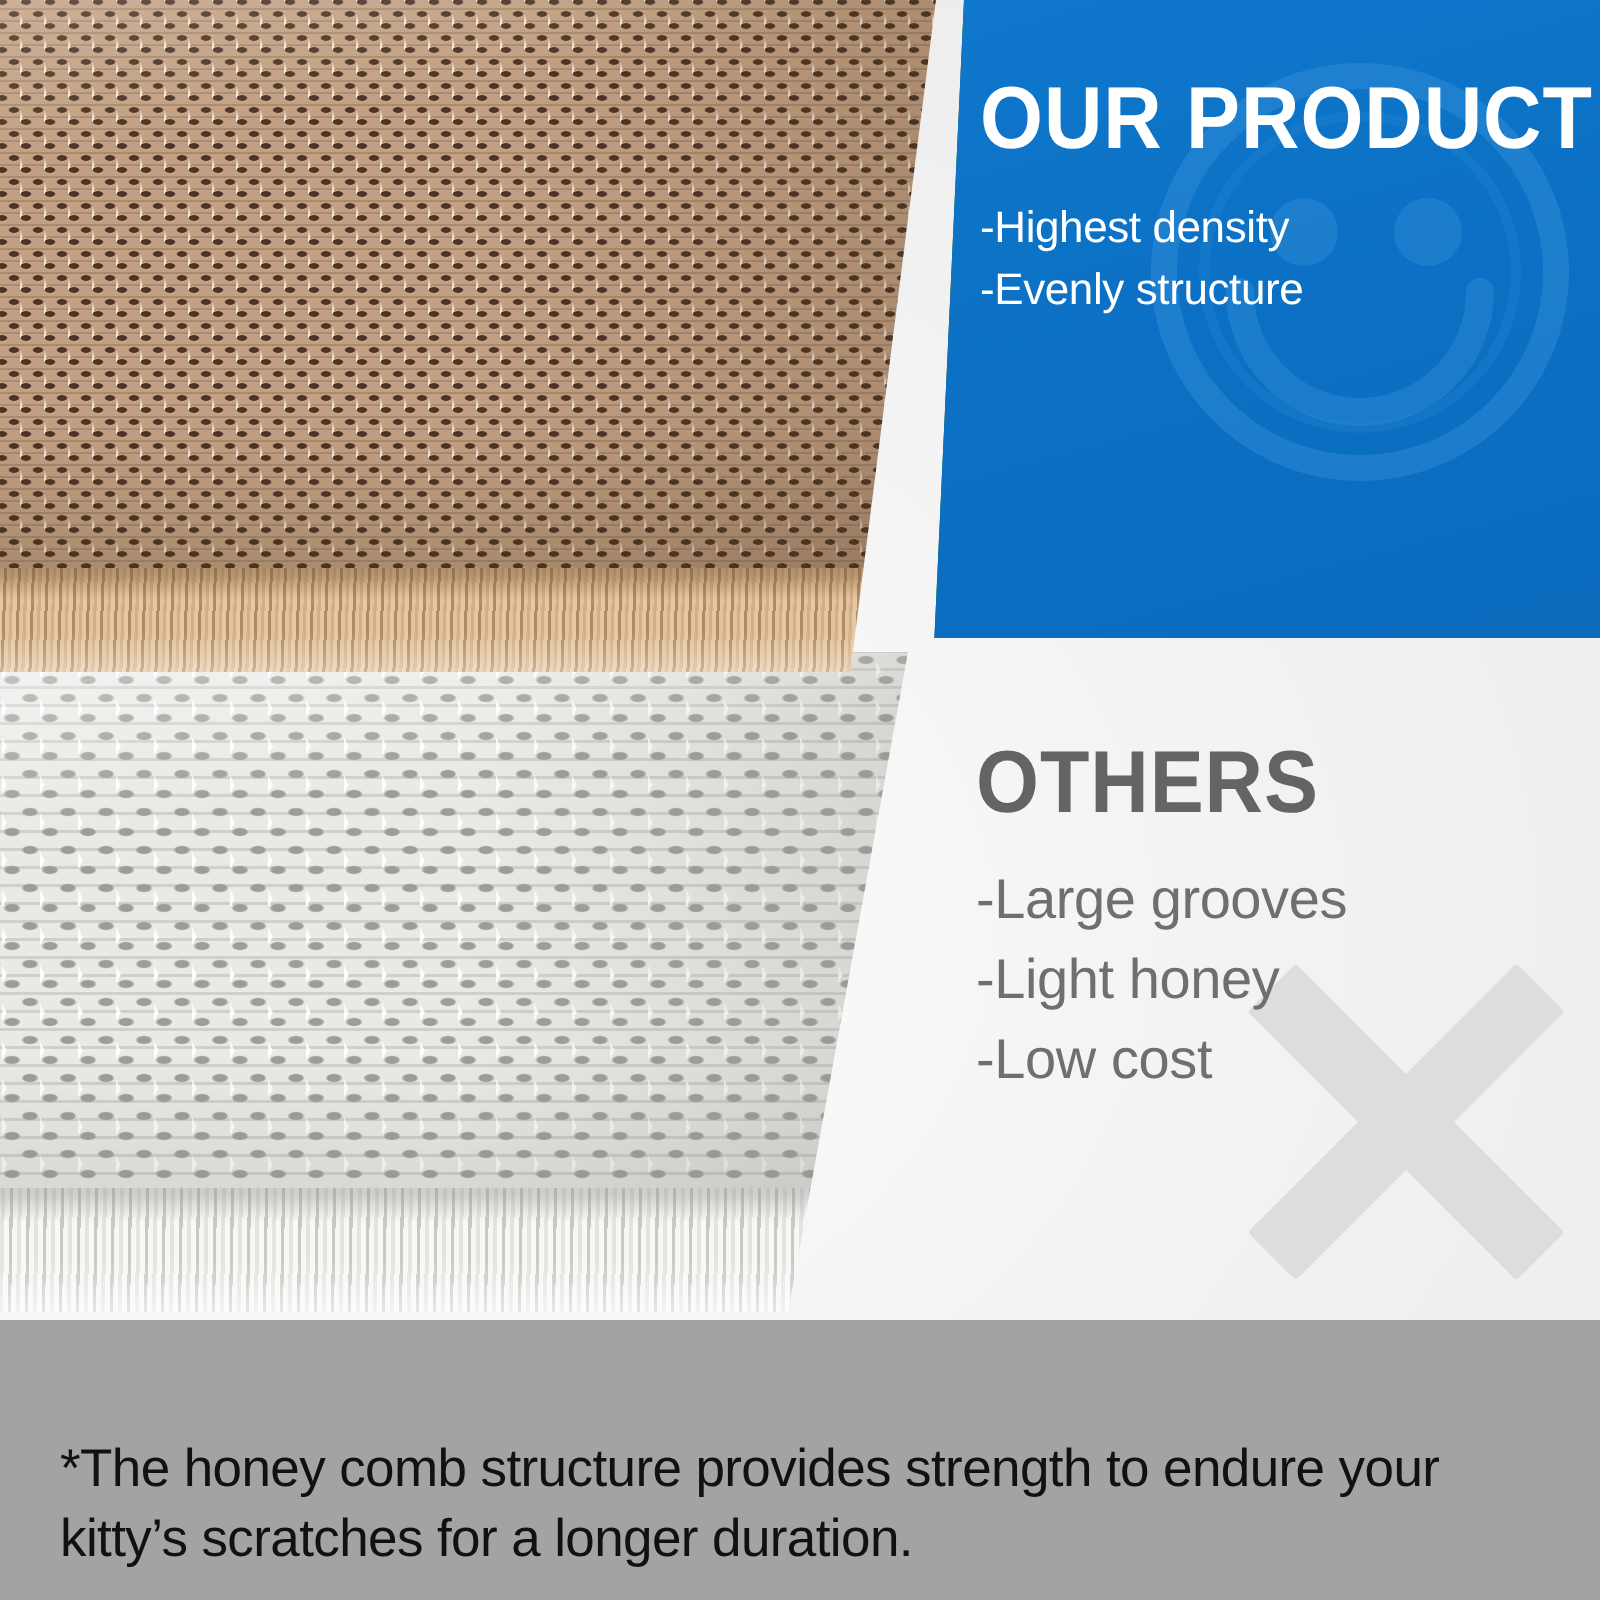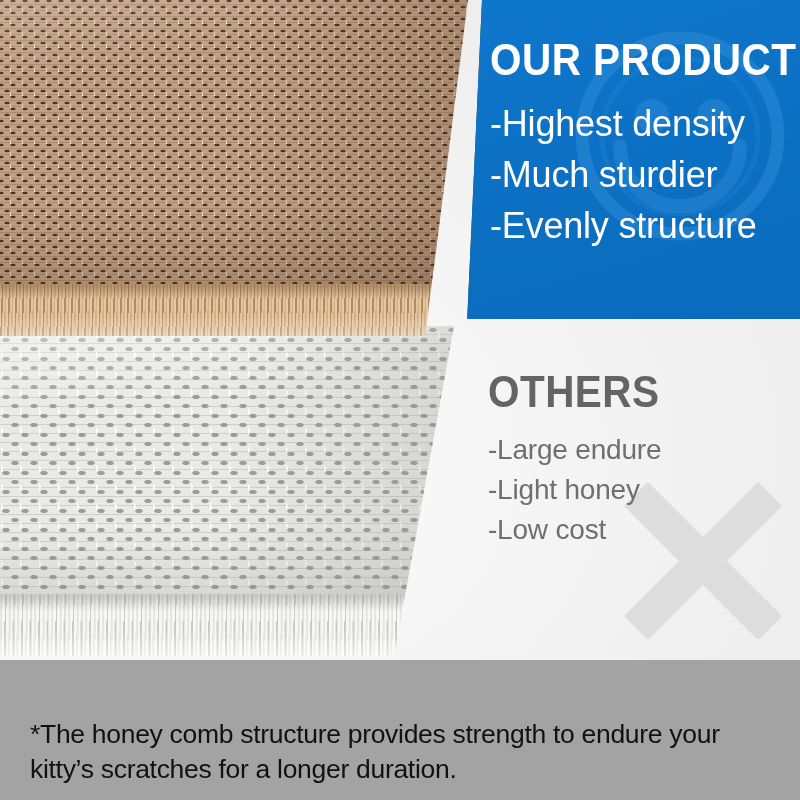--- a/index.html
+++ b/index.html
@@ -59,21 +59,21 @@
     font-size:44px;
     letter-spacing:0.5px;
     line-height:1;
     transform:scaleX(0.92);
     transform-origin:left center;
     margin:0 0 16px 0;
     white-space:nowrap;
   }
   .blue-list{list-style:none;margin:0;padding:0;}
   .blue-list li{
-    font-size:36px;
+    font-size:22px;
     line-height:1.42;
     font-weight:400;
     white-space:nowrap;
     letter-spacing:-0.2px;
   }
 
   
   #others-block{
     position:absolute;left:488px;top:370px;width:300px;
   }
@@ -247,21 +247,21 @@
     <div class="bg-wash"></div>
 
     <div class="x-mark">
       <span class="b1"></span>
       <span class="b2"></span>
     </div>
 
     <div id="others-block">
       <h2 class="head-others">OTHERS</h2>
       <ul class="gray-list">
-        <li>-Large endure</li>
+        <li>-Large grooves</li>
         <li>-Light honey</li>
         <li>-Low cost</li>
       </ul>
     </div>
 
     <div id="blue-panel">
       <div class="panel-bg"></div>
 
       <div class="smiley">
         <svg viewBox="0 0 224 224" aria-hidden="true">
@@ -270,21 +270,20 @@
           <circle cx="84" cy="92" r="17" fill="#2e8ad6" opacity="0.50"></circle>
           <circle cx="146" cy="92" r="17" fill="#2e8ad6" opacity="0.50"></circle>
           <path d="M52 122 a60 60 0 0 0 120 0" fill="none" stroke="#2e8ad6" stroke-width="14" stroke-linecap="round" opacity="0.50"></path>
         </svg>
       </div>
 
       <div class="blue-text">
         <h2 class="head-our">OUR PRODUCT</h2>
         <ul class="blue-list">
           <li>-Highest density</li>
-          <li>-Much sturdier</li>
           <li>-Evenly structure</li>
         </ul>
       </div>
     </div>
 
     <div class="board" id="board-others">
       <div class="face">
         <div class="tex-white"></div>
         <div class="tex-white-shade"></div>
       </div>

